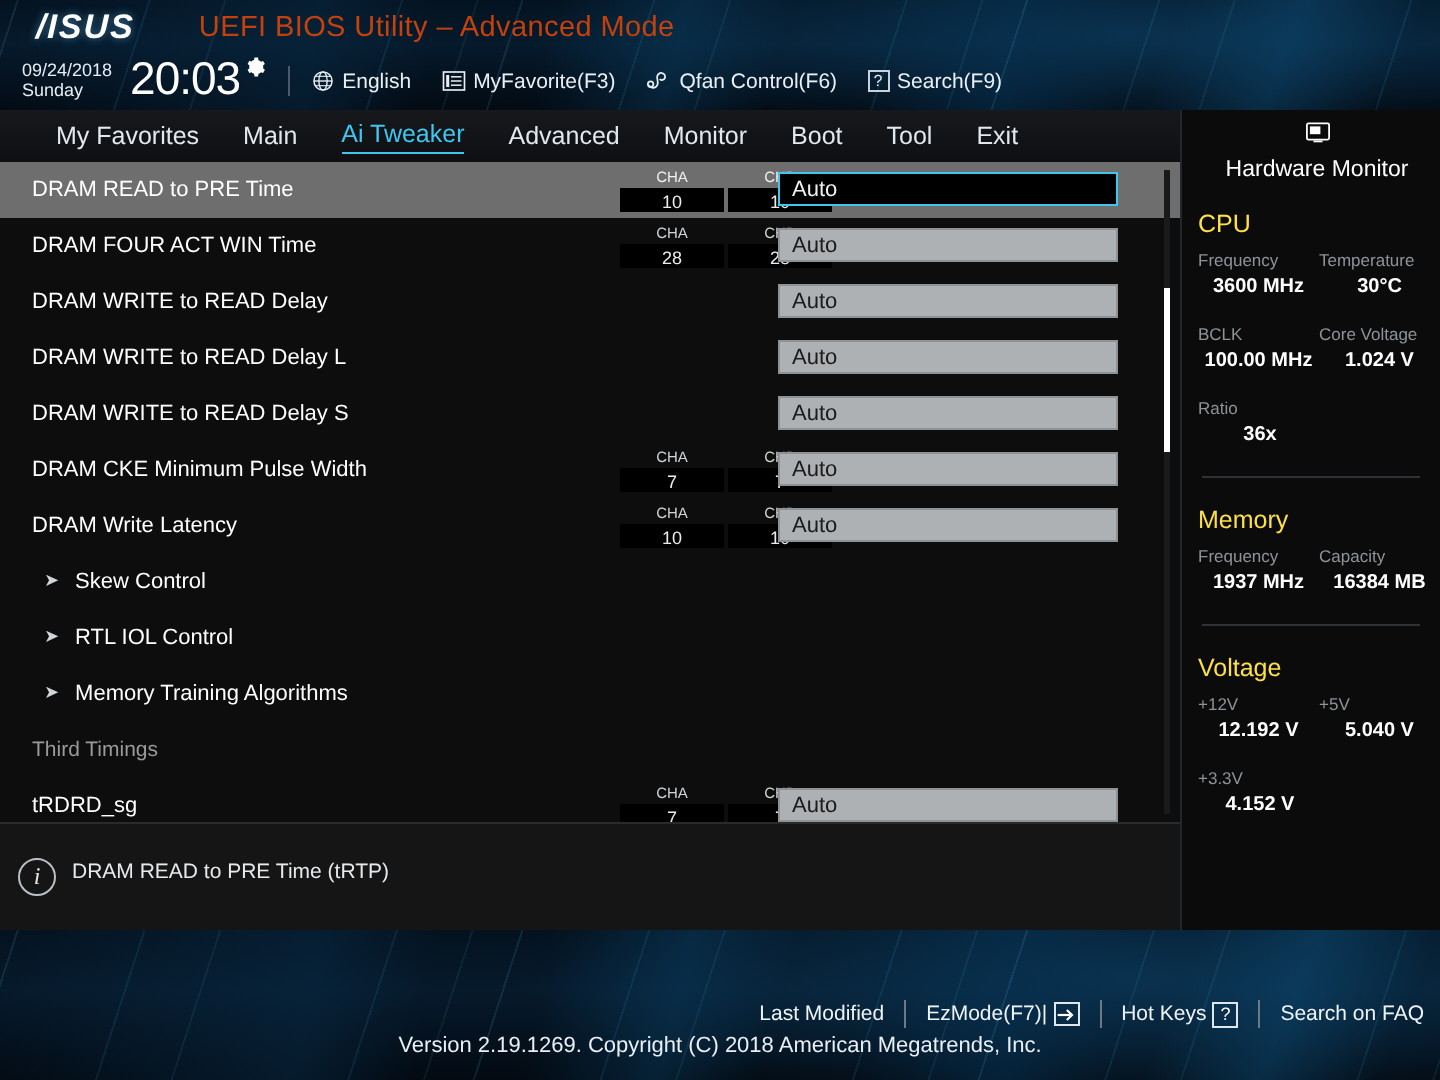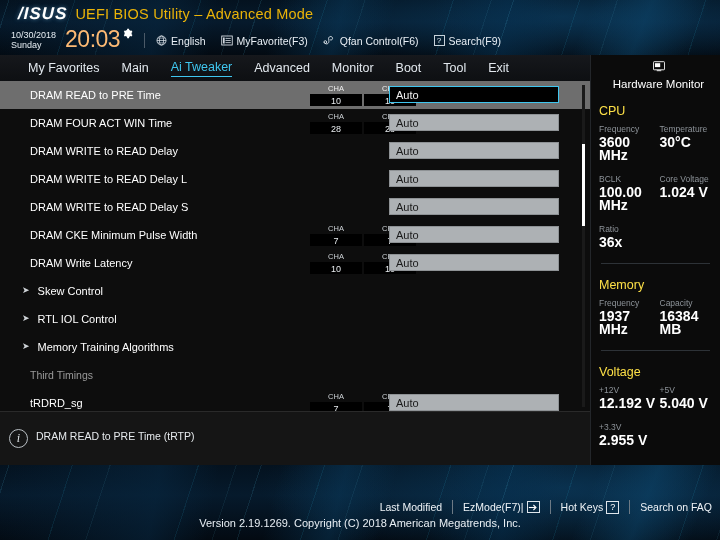--- a/index.html
+++ b/index.html
@@ -69,41 +69,41 @@
     font-family:"Liberation Sans", sans-serif;
     font-weight:bold;
     font-style:italic;
     font-size:17px;
     letter-spacing:1px;
     color:#ffffff;
     text-shadow:0 0 4px rgba(120,200,255,.5);
     transform: skewX(-2deg);
   }
   .app-title {
-    margin-left:8px;
+    margin-left:32px;
     font-size:14.5px;
-    color:#eab308;
+    color:#c2410c;
     letter-spacing:.2px;
   }
 
   .info-row {
     position:absolute; left:0; top:26px; height:29px; width:100%;
     display:flex; align-items:center;
   }
   .datecol {
     margin-left:11px;
     display:flex; flex-direction:column;
     line-height:1.05;
   }
   .datecol .d1 { font-size:9px; color:#e6edf3; }
   .datecol .d2 { font-size:9px; color:#e6edf3; }
   .clock {
     margin-left:9px;
     font-size:23px;
-    color:#fdba74;
+    color:#ffffff;
     font-weight:300;
     letter-spacing:-.5px;
     position:relative; top:-1px;
   }
   .gear { margin-left:2px; font-size:11px; color:#ffffff; position:relative; top:-6px; }
   .vsep {
     width:1px; height:15px; background:#4b5a68;
     margin:0 11px;
   }
   .tool-item {
@@ -149,21 +149,21 @@
   }
   .row {
     position:relative;
     height:28px;
     display:flex; align-items:center;
     color:#e8ecef;
   }
   .row.selected { background:#6e6e6e; }
   .row .label {
     font-size:11px;
-    margin-left:30px;
+    margin-left:16px;
     white-space:nowrap;
     color:#ffffff;
   }
   .row.selected .label { color:#ffffff; }
   .row .label.sub { color:#9a9a9a; font-size:10.5px; }
   .row .label.link { margin-left:22px; display:flex; align-items:center; gap:8px; }
   .arrow {
     color:#cfd4d8; font-size:9px; line-height:1;
     display:inline-block; transform: translateY(-1px);
   }
@@ -250,21 +250,21 @@
     margin:14px 0 5px 8px;
     font-weight:normal;
   }
   .hm-grid {
     display:flex;
     padding-left:8px;
     margin-bottom:11px;
   }
   .hm-cell { width:62px; }
   .hm-k { font-size:8.5px; color:#8d9399; line-height:13px; }
-  .hm-v { font-size:14px; color:#ffffff; line-height:13px; font-weight:bold; }
+  .hm-v { font-size:10px; color:#ffffff; line-height:13px; font-weight:bold;text-align:center; }
   .hm-div {
     height:1px; background:#2d3237;
     margin:14px 10px 0 10px;
   }
 
   
   #footer {
     position:absolute; left:0; top:465px; width:720px; height:75px;
     overflow:hidden;
   }
@@ -302,21 +302,21 @@
     <div class="techbg"></div>
     <div class="inner">
 
       <div class="title-row">
         <div class="asus-logo">/ISUS</div>
         <div class="app-title">UEFI BIOS Utility – Advanced Mode</div>
       </div>
 
       <div class="info-row">
         <div class="datecol">
-          <div class="d1">10/30/2018</div>
+          <div class="d1">09/24/2018</div>
           <div class="d2">Sunday</div>
         </div>
         <div class="clock">20:03</div>
         <div class="gear">
           <svg width="11" height="11" viewBox="0 0 16 16">
             <path fill="#ffffff" d="M8 5.2a2.8 2.8 0 100 5.6 2.8 2.8 0 000-5.6zm0 4.3a1.5 1.5 0 110-3 1.5 1.5 0 010 3z"></path>
             <path fill="#ffffff" d="M14 8c0-.4 0-.8-.1-1.2l1.3-.9-1.3-2.3-1.5.5c-.6-.5-1.2-.9-1.9-1.1L10.2 1H7.6l-.3 1.9c-.7.2-1.4.6-1.9 1.1l-1.5-.5-1.3 2.3 1.3.9c0 .4-.1.8-.1 1.2s0 .8.1 1.2l-1.3.9 1.3 2.3 1.5-.5c.6.5 1.2.9 1.9 1.1l.3 2h2.6l.3-2c.7-.2 1.4-.6 1.9-1.1l1.5.5 1.3-2.3-1.3-.9c.1-.4.1-.8.1-1.2z"></path>
           </svg>
         </div>
 
@@ -540,21 +540,21 @@
             <div class="hm-v">12.192 V</div>
           </div>
           <div class="hm-cell">
             <div class="hm-k">+5V</div>
             <div class="hm-v">5.040 V</div>
           </div>
         </div>
         <div class="hm-grid">
           <div class="hm-cell">
             <div class="hm-k">+3.3V</div>
-            <div class="hm-v">2.955 V</div>
+            <div class="hm-v">4.152 V</div>
           </div>
         </div>
       </div>
   </div>
 
   <div id="footer">
     <div class="techbg"></div>
     <div class="foot-links">
 
       <div class="foot-item">

